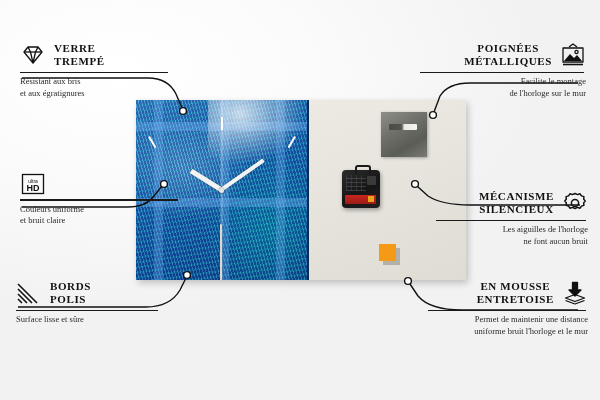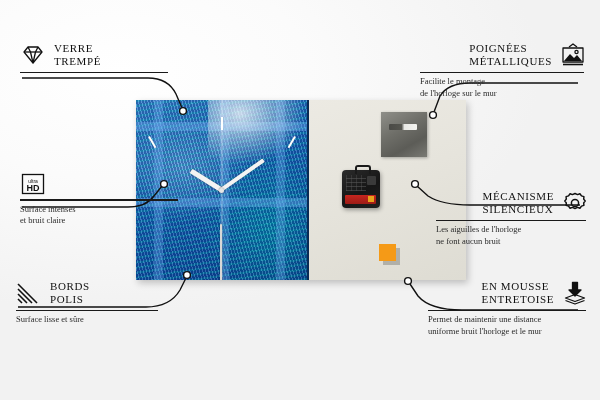--- a/index.html
+++ b/index.html
@@ -138,38 +138,38 @@
 
   
   .callout { position: absolute; }
   .callout .head {
     display: flex; align-items: center; gap: 8px;
   }
   .callout.left .head { justify-content: flex-start; }
   .callout.right .head { justify-content: flex-end; }
   .title {
     font-size: 11px;
-    font-weight: normal;
+    font-weight: bold;
     letter-spacing: 0.6px;
     line-height: 1.22;
     color: #111111;
     text-transform: uppercase;
   }
-  .callout.right .title { text-align: left; }
+  .callout.right .title { text-align: center; }
   .rule {
     height: 1.5px;
     background: #1a1a1a;
     margin: 3px 0 3px 0;
   }
   .sub {
     font-size: 8.5px;
     line-height: 1.32;
     color: #2a2a2a;
   }
-  .callout.right .sub { text-align: left; }
+  .callout.right .sub { text-align: right; }
   .ico { flex: 0 0 auto; width: 26px; height: 24px; display: block; }
 
   .connectors {
     position: absolute; left: 0; top: 0; width: 600px; height: 400px;
     pointer-events: none;
   }
 </style>
 </head>
 <body>
 
@@ -247,33 +247,37 @@
           <path d="M8,4 L10.5,9 L13,20"></path>
           <path d="M18,4 L15.5,9 L13,20"></path>
         </g>
       </svg>
       <div class="title">
         <div>VERRE</div>
         <div>TREMPÉ</div>
       </div>
     </div>
     <div class="rule" style="width:148px"></div>
+    <div class="sub">
+      <div>Résistant aux bris</div>
+      <div>et aux égratignures</div>
+    </div>
   </div>
 
   <div class="callout left" style="left:20px; top:172px; width:160px;">
     <div class="head">
       <svg class="ico" viewBox="0 0 26 24">
         <rect x="2.5" y="2.5" width="21" height="19" fill="none" stroke="#111" stroke-width="1.3"></rect>
         <text x="13" y="10.5" font-family="Liberation Sans, sans-serif" font-size="5" text-anchor="middle" fill="#111">ultra</text>
         <text x="13" y="18.5" font-family="Liberation Sans, sans-serif" font-size="9" font-weight="bold" text-anchor="middle" fill="#111">HD</text>
       </svg>
     </div>
     <div class="rule" style="width:158px"></div>
     <div class="sub">
-      <div>Surface intenses</div>
+      <div>Couleurs uniforme</div>
       <div>et bruit claire</div>
     </div>
   </div>
 
   <div class="callout left" style="left:16px; top:280px; width:144px;">
     <div class="head">
       <svg class="ico" viewBox="0 0 26 24">
         <g stroke="#111" stroke-width="1.6" stroke-linecap="butt">
           <path d="M2,3 L21,22"></path>
           <path d="M2,8 L16,22"></path>

